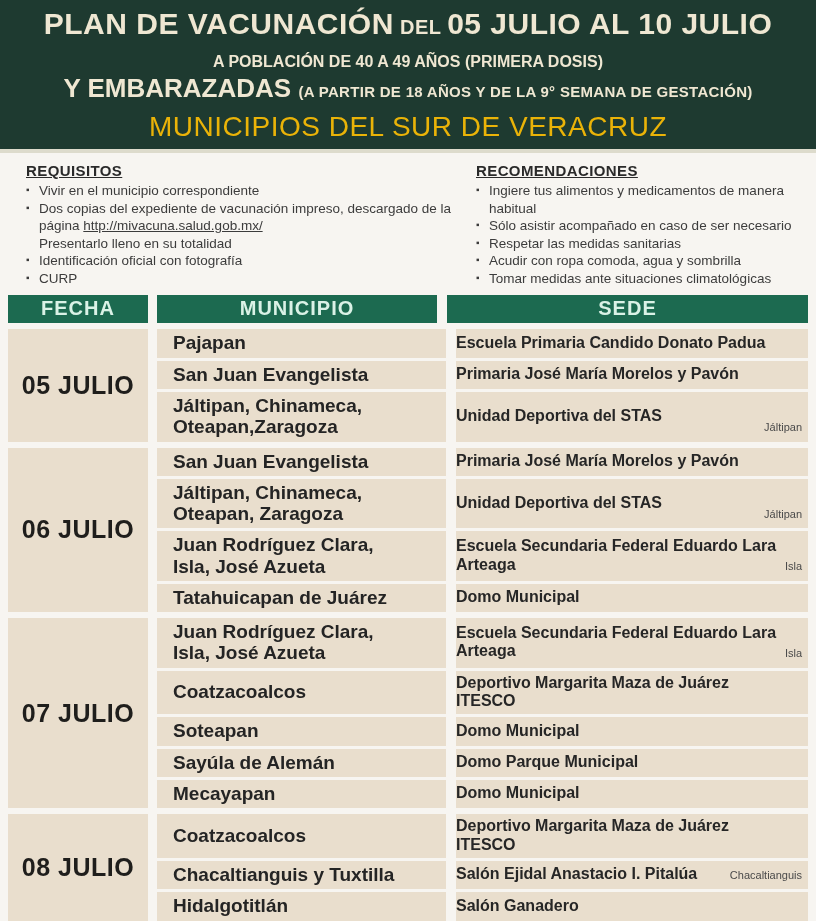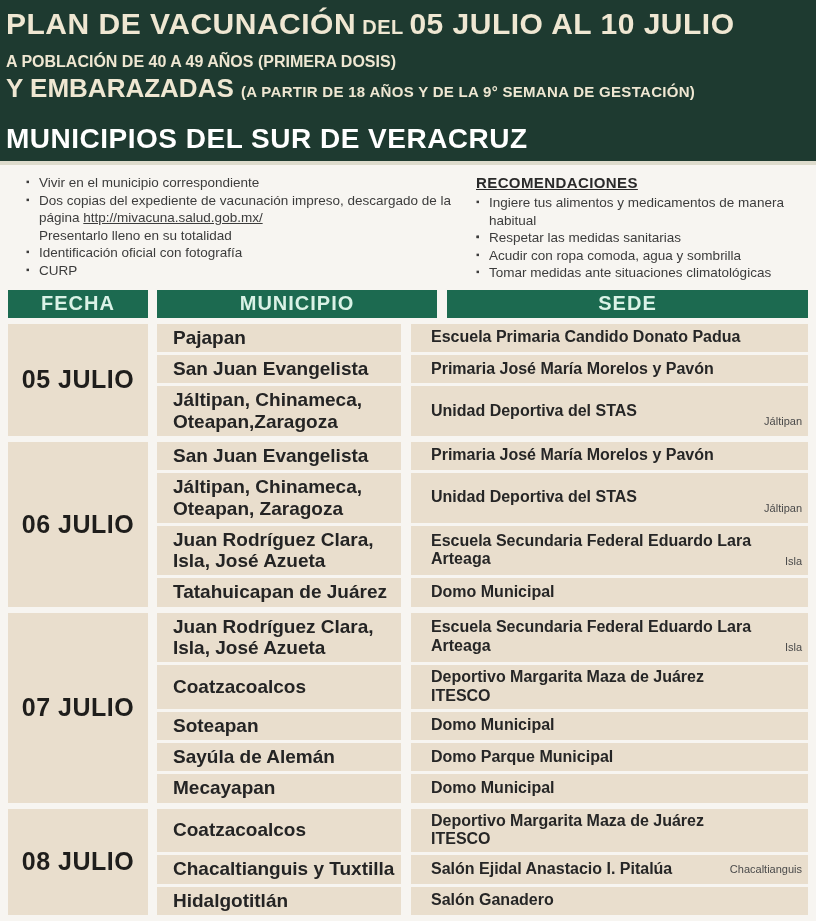--- a/index.html
+++ b/index.html
@@ -8,30 +8,31 @@
     position: relative;
     width: 816px; height: 921px;
     margin: 0 auto;
     background: #f7f5f1;
     font-family: "Liberation Sans", sans-serif;
     overflow: hidden;
   }
   
   .hdr {
     background: #1e3a30;
+    text-align: center;
     padding: 8px 6px 6px;
     border-bottom: 4px solid #dddbcc;
     color: #efe7d2;
   }
   .h1 { font-size: 30px; font-weight: bold; letter-spacing: .5px; line-height: 1.04; }
   .h1 .mid { font-size: 20px; }
   .h2 { font-size: 16px; font-weight: bold; margin-top: 14px; }
   .h3 { font-size: 26px; font-weight: bold; margin-top: 2px; }
   .h3 .small { font-size: 15px; letter-spacing: .3px; }
-  .h4 { font-size: 28px; font-weight: bold; color: #ffffff; margin-top: 19px; letter-spacing: .5px; }
+  .h4 { font-size: 28px; font-weight: normal; color: #eab308; margin-top: 7px; letter-spacing: .5px; }
   
   .info { display: flex; padding: 9px 10px 4px 26px; gap: 18px; color: #3c3c3c; }
   .info .col-l { width: 432px; }
   .info .col-r { flex: 1; }
   .sec-title {
     font-size: 15px; font-weight: bold; color: #2a2a2a;
     text-decoration: underline; letter-spacing: .4px; margin-bottom: 3px;
   }
   .blist { list-style: none; font-size: 13.5px; line-height: 1.3; }
   .blist li { padding-left: 13px; position: relative; }
@@ -49,30 +50,30 @@
   .c-sede  { flex: 1; margin-left: 10px; }
   .group { display: flex; margin-top: 6px; }
   .date-cell {
     width: 140px; background: #e9decd; color: #1f1e1c;
     display: flex; align-items: center; justify-content: center;
     font-size: 25px; font-weight: bold; letter-spacing: .5px;
   }
   .group-rows { flex: 1; margin-left: 9px; display: flex; flex-direction: column; gap: 3px; }
   .t-row { display: flex; gap: 10px; flex: 1; }
   .muni-cell {
-    width: 244px; background: #e9decd; color: #242424;
+    width: 289px; background: #e9decd; color: #242424;
     font-size: 19px; font-weight: bold; line-height: 1.12;
     padding: 3px 4px 4px 16px; white-space: pre-line;
     display: flex; flex-direction: column; justify-content: center;
     min-height: 27px;
   }
   .sede-cell {
     flex: 1; background: #e9decd; color: #262626; position: relative;
     font-size: 16px; font-weight: bold; line-height: 1.15;
-    padding: 3px 14px 4px 20px; white-space: pre-line;
+    padding: 3px 14px 4px 0; white-space: pre-line;
     display: flex; flex-direction: column; justify-content: center;
     min-height: 27px;
   }
   .sede-note {
     position: absolute; right: 6px; bottom: 8px;
     font-size: 11px; font-weight: normal; color: #4a4a4a; letter-spacing: 0;
   }
 </style>
 </head>
 <body>
@@ -85,32 +86,33 @@
     </div>
     <div class="h2">A POBLACIÓN DE 40 A 49 AÑOS (PRIMERA DOSIS)</div>
     <div class="h3">
       <span>Y EMBARAZADAS </span><span class="small">(A PARTIR DE 18 AÑOS Y DE  LA 9° SEMANA DE GESTACIÓN)</span>
     </div>
     <div class="h4">MUNICIPIOS DEL SUR DE VERACRUZ</div>
   </div>
 
   <div class="info">
     <div class="col-l">
+      <div class="sec-title">REQUISITOS</div>
       <ul class="blist">
           <li><span class="mark">▪</span><span>Vivir en el municipio correspondiente</span></li>
           <li><span class="mark">▪</span><span>Dos copias del expediente de vacunación impreso, descargado de la página </span><span class="blink">http://mivacuna.salud.gob.mx/</span><div>Presentarlo lleno en su totalidad</div></li>
           <li><span class="mark">▪</span><span>Identificación oficial con fotografía</span></li>
           <li><span class="mark">▪</span><span>CURP</span></li>
         </ul>
     </div>
     <div class="col-r">
       <div class="sec-title">RECOMENDACIONES</div>
       <ul class="blist">
           <li><span class="mark">▪</span><span>Ingiere tus alimentos y medicamentos de manera habitual</span></li>
-          <li><span class="mark">▪</span></li>
+          <li><span class="mark">▪</span><span>Sólo asistir acompañado en caso de ser necesario</span></li>
           <li><span class="mark">▪</span><span>Respetar las medidas sanitarias</span></li>
           <li><span class="mark">▪</span><span>Acudir con ropa comoda, agua y sombrilla</span></li>
           <li><span class="mark">▪</span><span>Tomar medidas ante situaciones climatológicas</span></li>
         </ul>
     </div>
   </div>
 
   <div class="tbl">
     <div class="thead">
       <div class="th c-fecha">FECHA</div>

